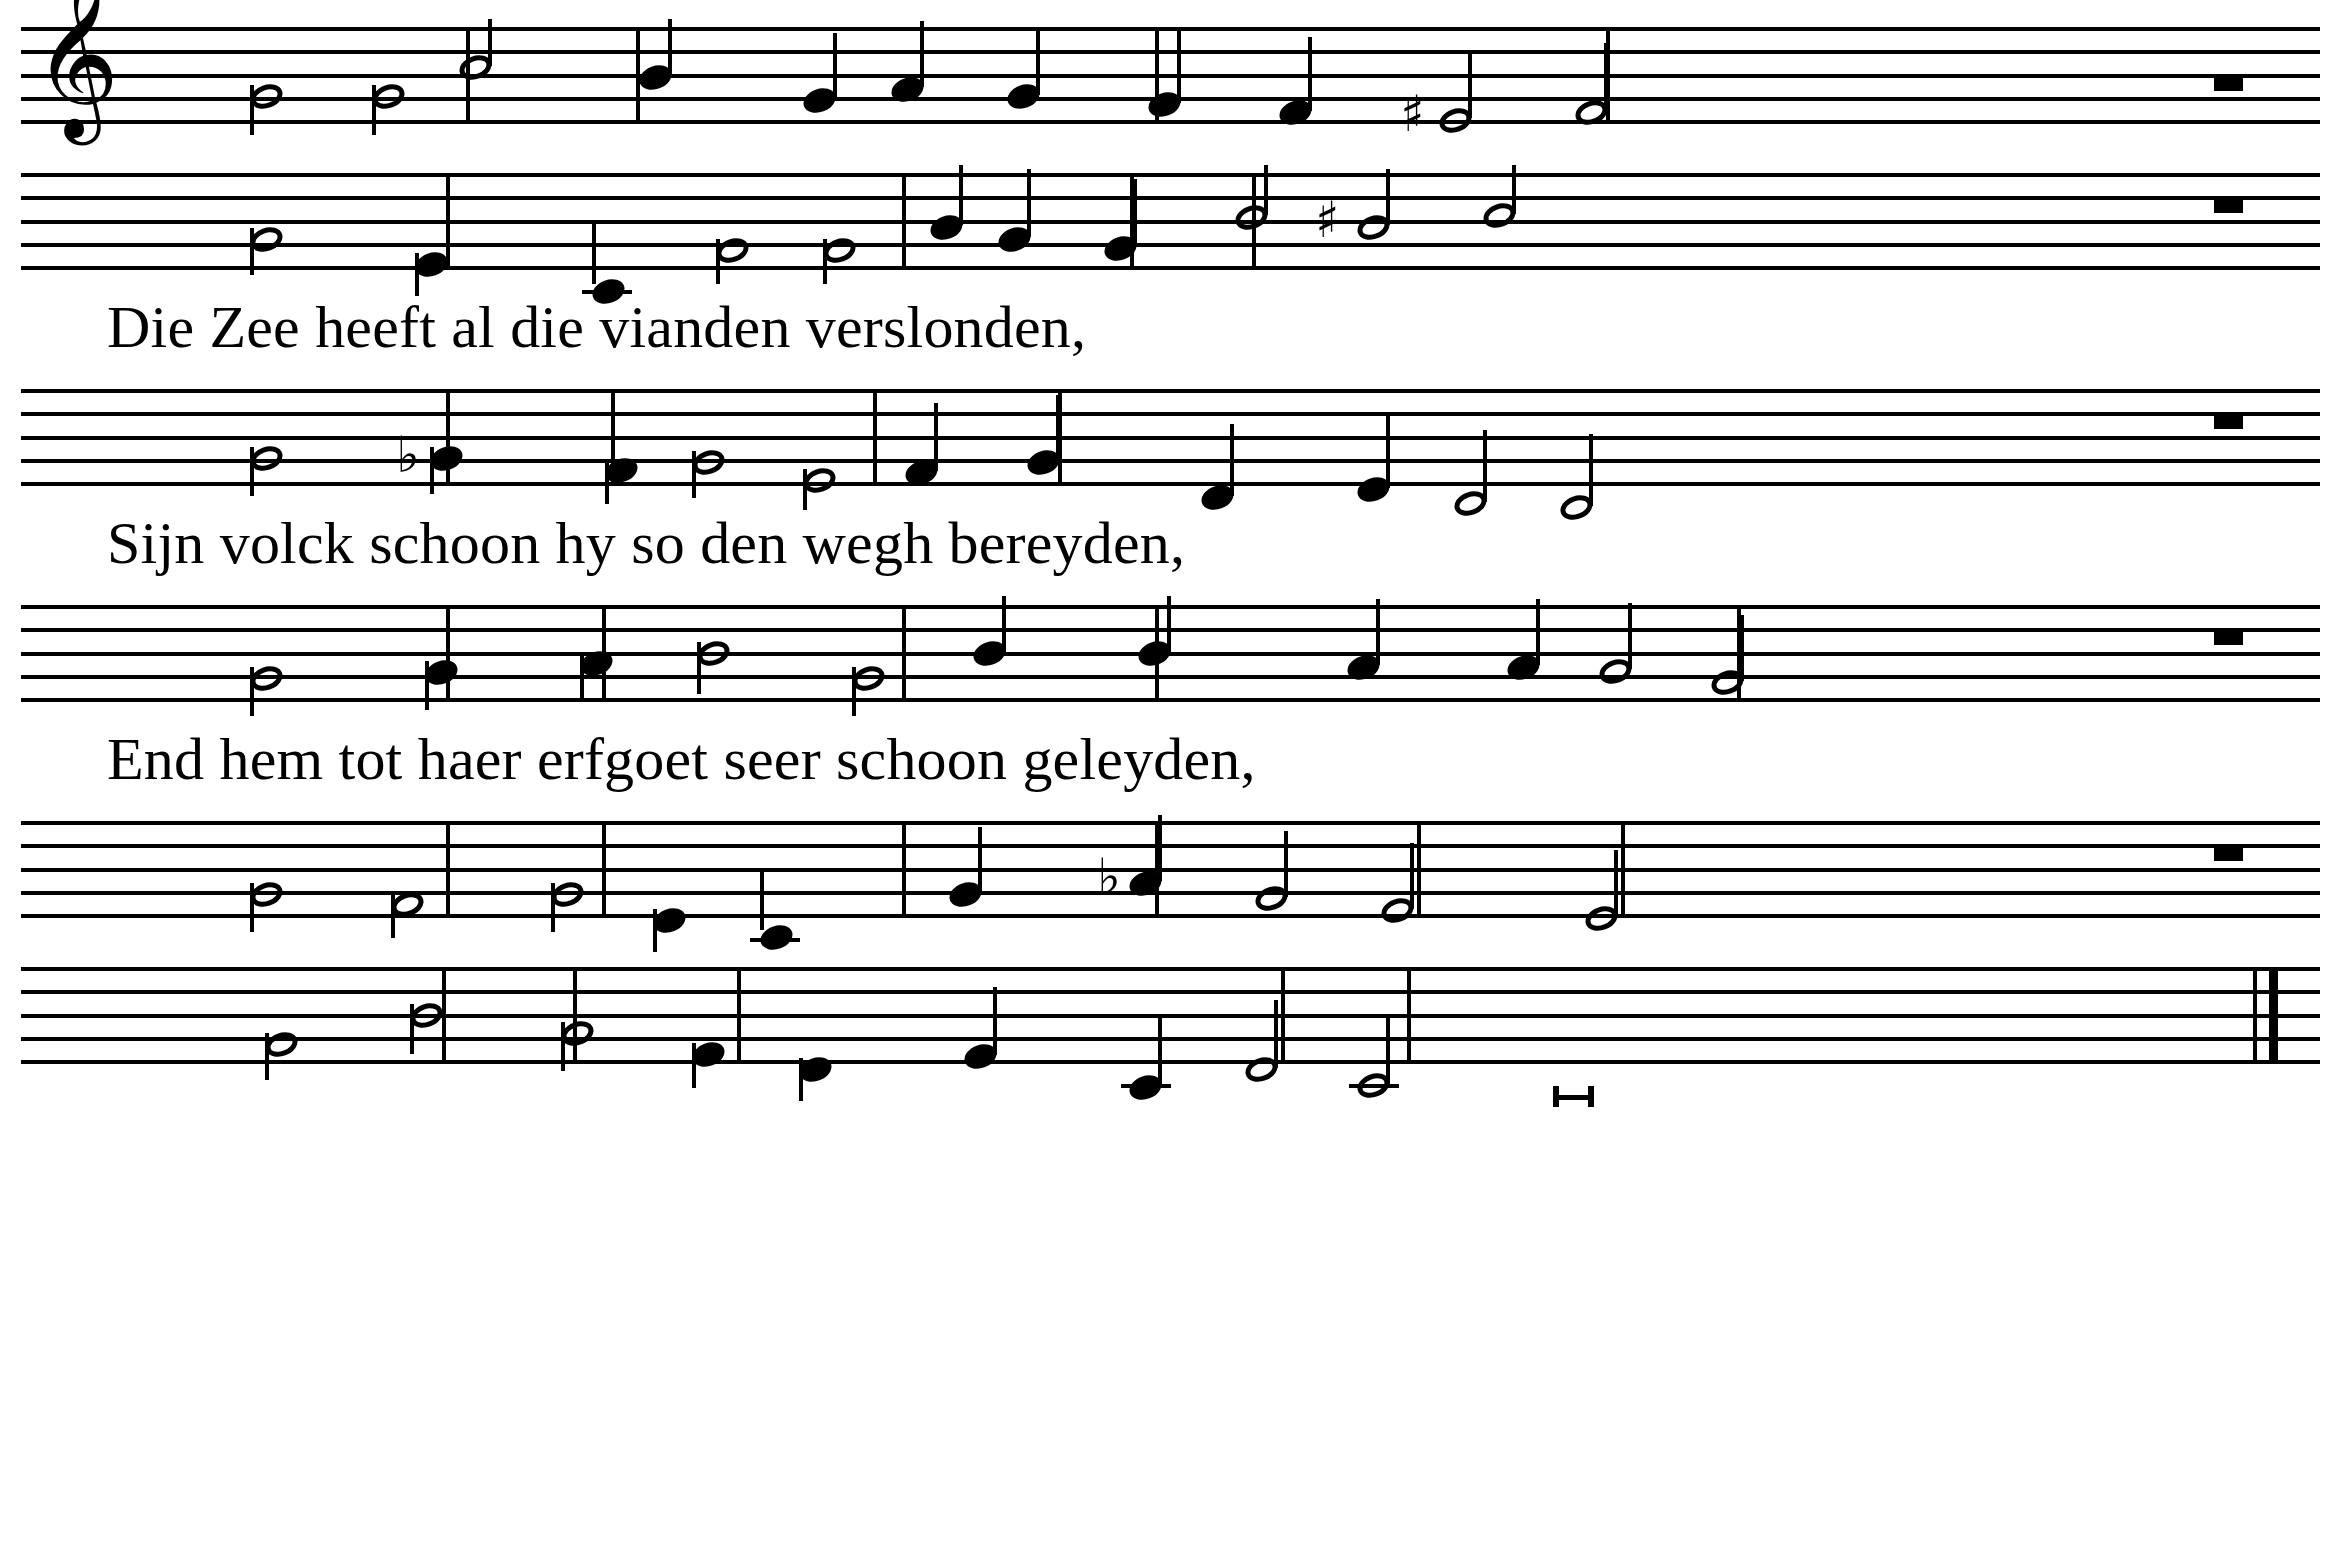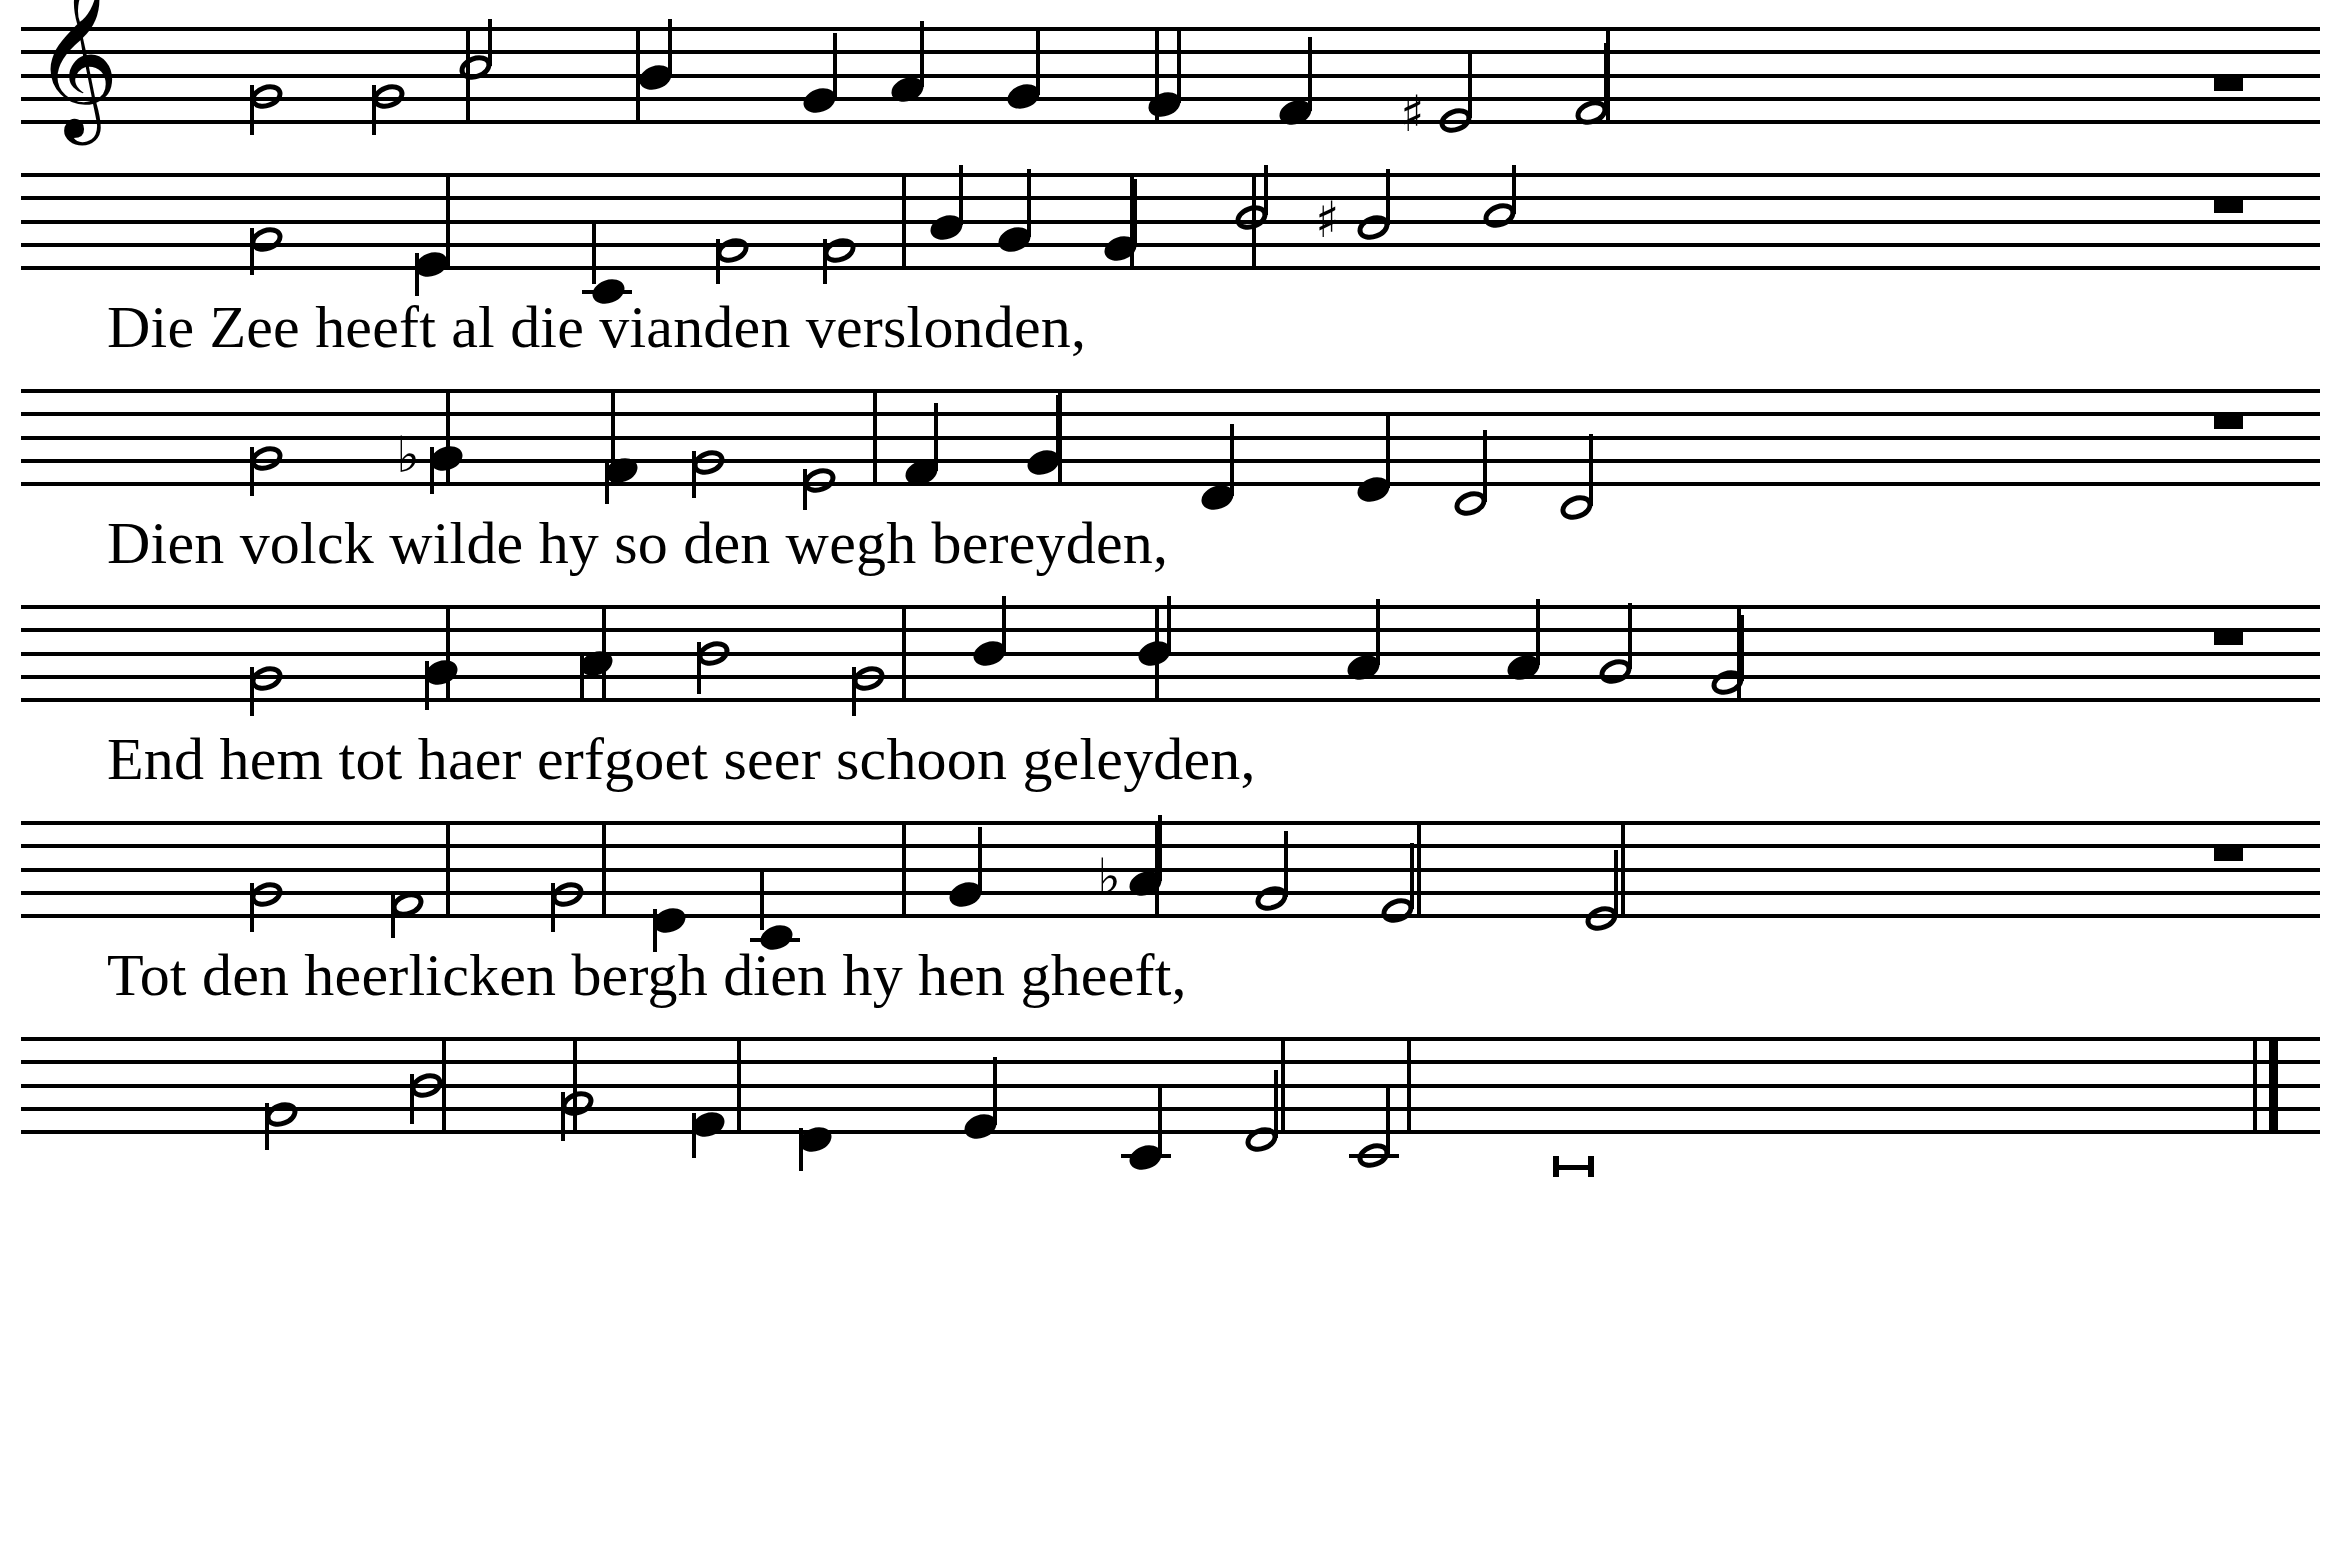--- a/index.html
+++ b/index.html
@@ -300,21 +300,21 @@
       <div class="stem" style="left:1386px; top:54px; height:72px"></div>
 
       <div class="note open" style="left:1454px; top:130px"></div>
       <div class="stem" style="left:1483px; top:68px; height:72px"></div>
 
       <div class="note open" style="left:1560px; top:134px"></div>
       <div class="stem" style="left:1589px; top:72px; height:72px"></div>
 
       <div class="rest-bar" style="left:2214px; top:54px"></div>
     </div>
-    <div class="lyric">Dien volck wilde hy so den wegh bereyden,</div>
+    <div class="lyric">Sijn volck schoon hy so den wegh bereyden,</div>
   </div>
 
   <div class="system">
     <div class="staff-wrap">
       <div class="staff">
         <div class="line l0"></div>
         <div class="line l1"></div>
         <div class="line l2"></div>
         <div class="line l3"></div>
         <div class="line l4"></div>
@@ -408,21 +408,20 @@
       <div class="stem" style="left:1284px; top:37px; height:66px"></div>
 
       <div class="note open" style="left:1381px; top:105px"></div>
       <div class="stem" style="left:1410px; top:49px; height:66px"></div>
 
       <div class="note open" style="left:1585px; top:113px"></div>
       <div class="stem" style="left:1614px; top:56px; height:66px"></div>
 
       <div class="rest-bar" style="left:2214px; top:54px"></div>
     </div>
-    <div class="lyric">Tot den heerlicken bergh dien hy hen gheeft,</div>
   </div>
 
   <div class="system">
     <div class="staff-wrap">
       <div class="staff">
         <div class="line l0"></div>
         <div class="line l1"></div>
         <div class="line l2"></div>
         <div class="line l3"></div>
         <div class="line l4"></div>

